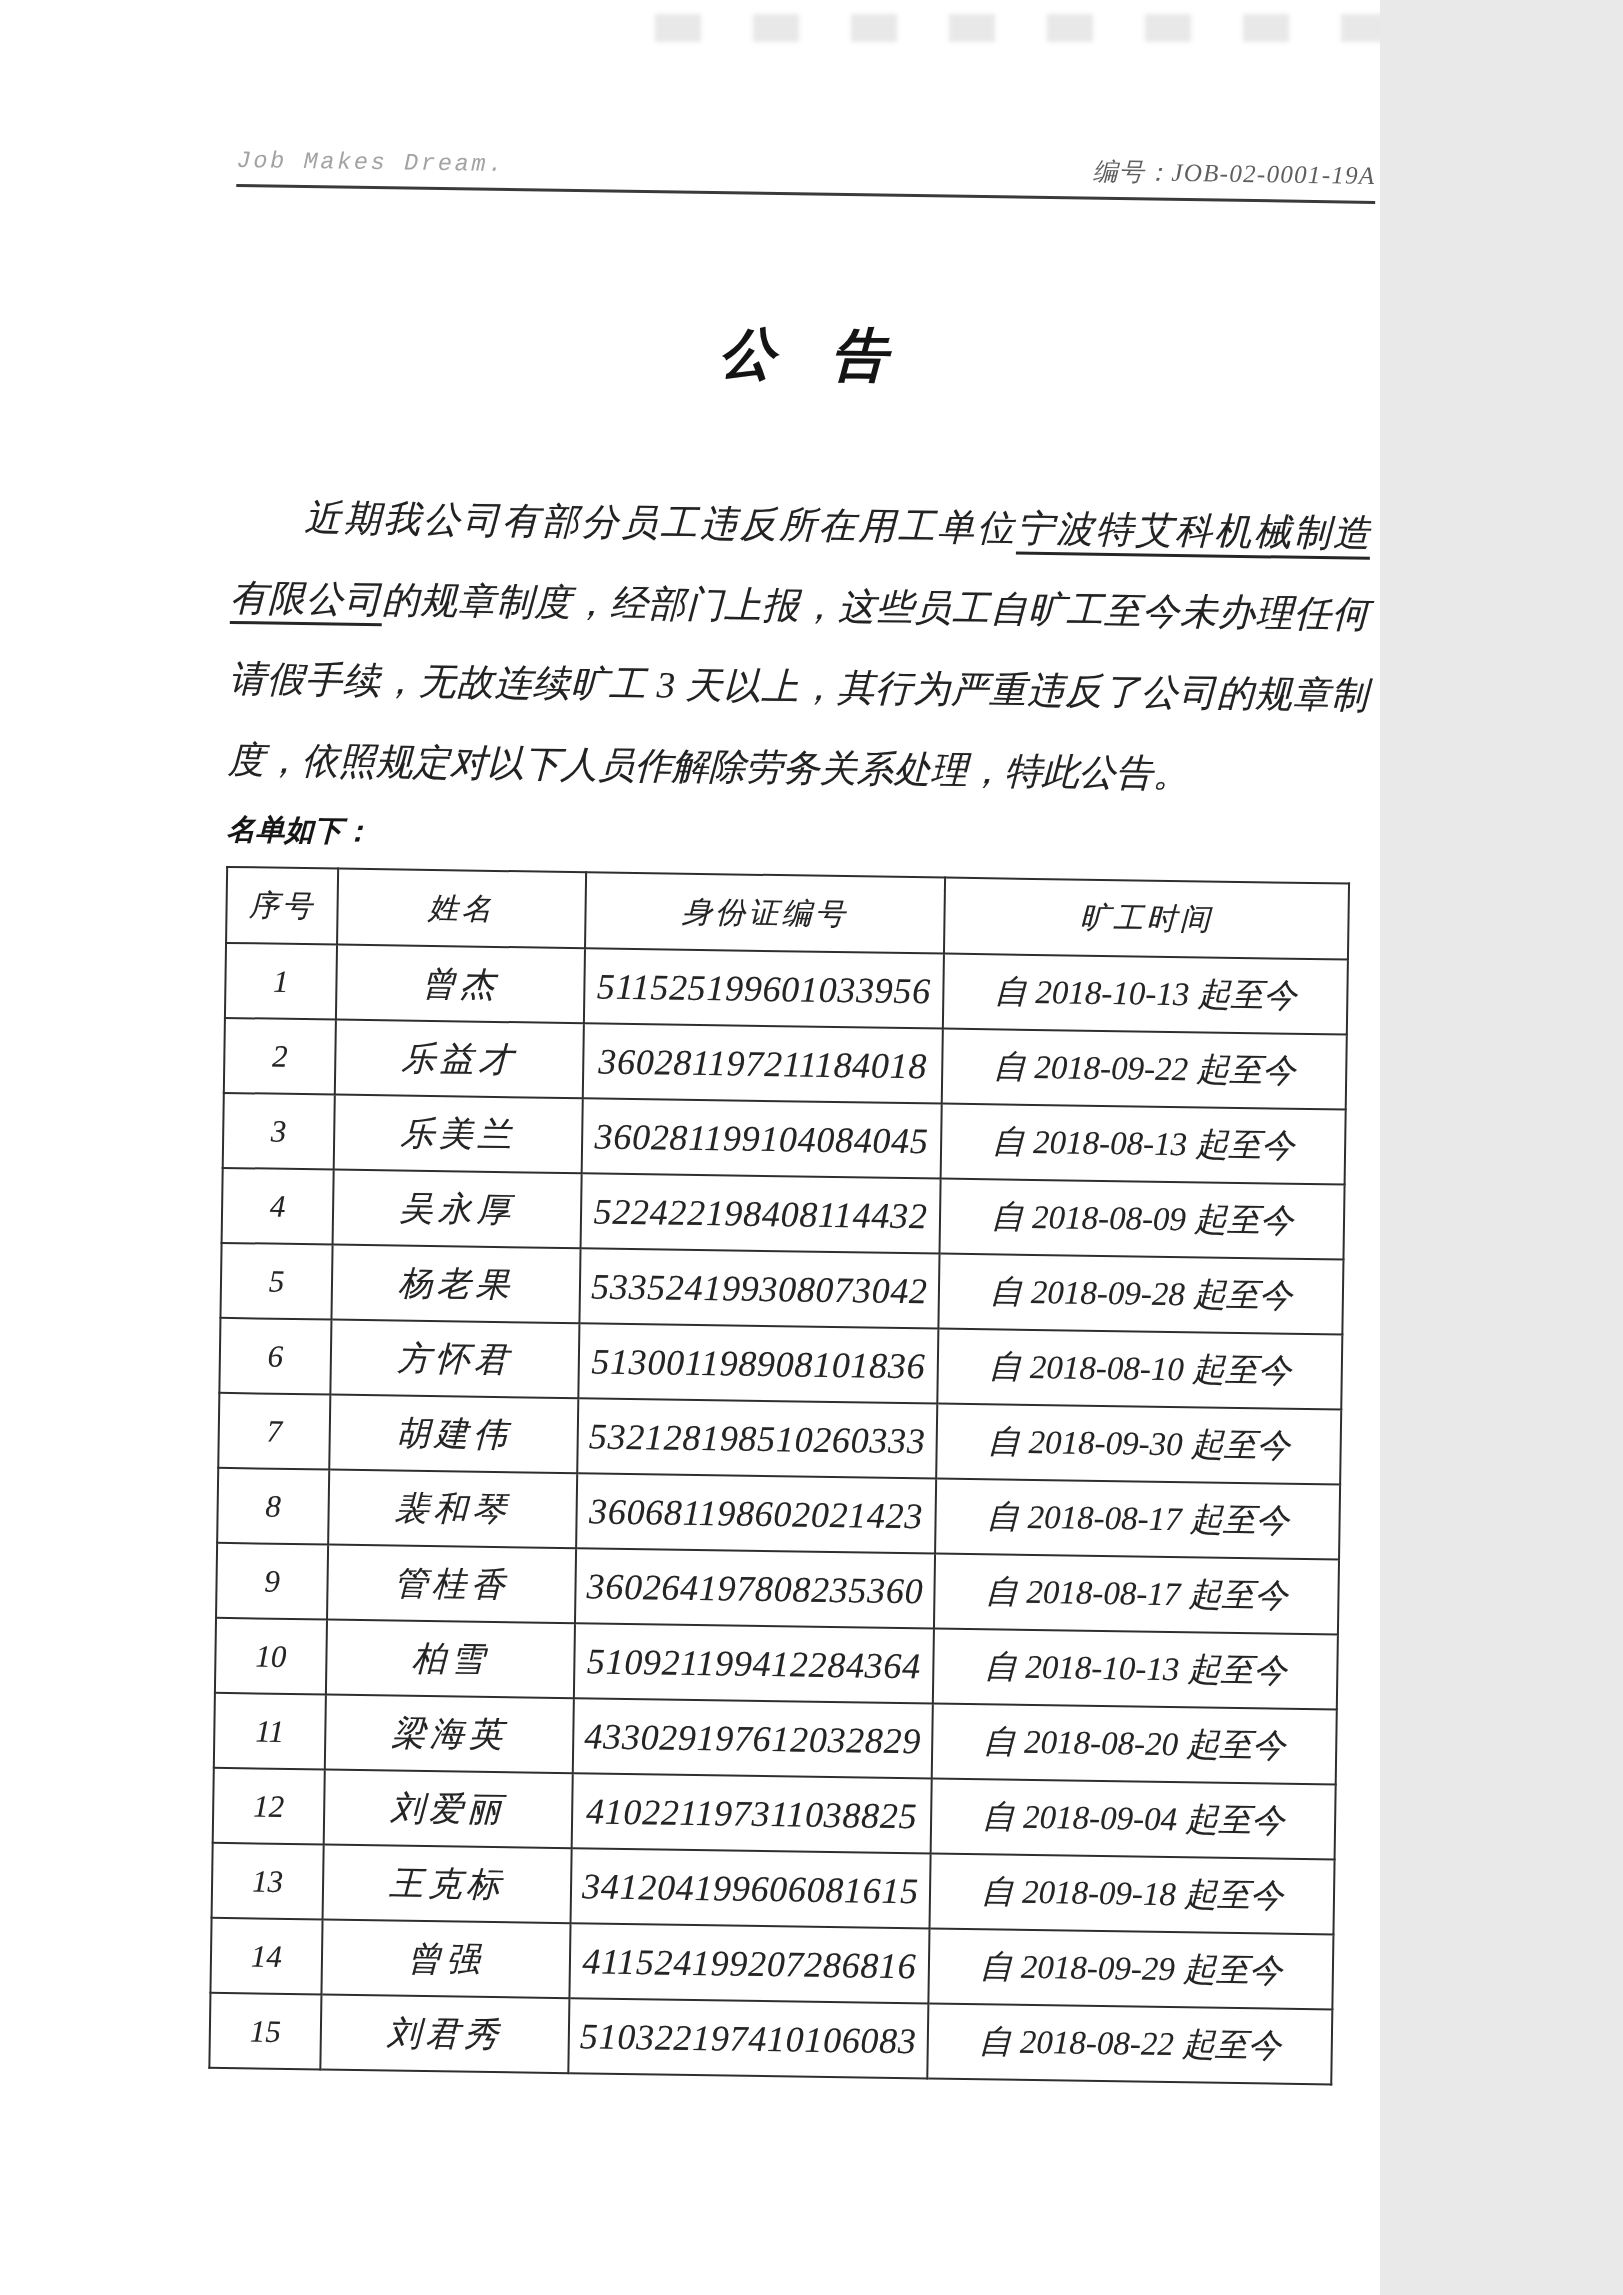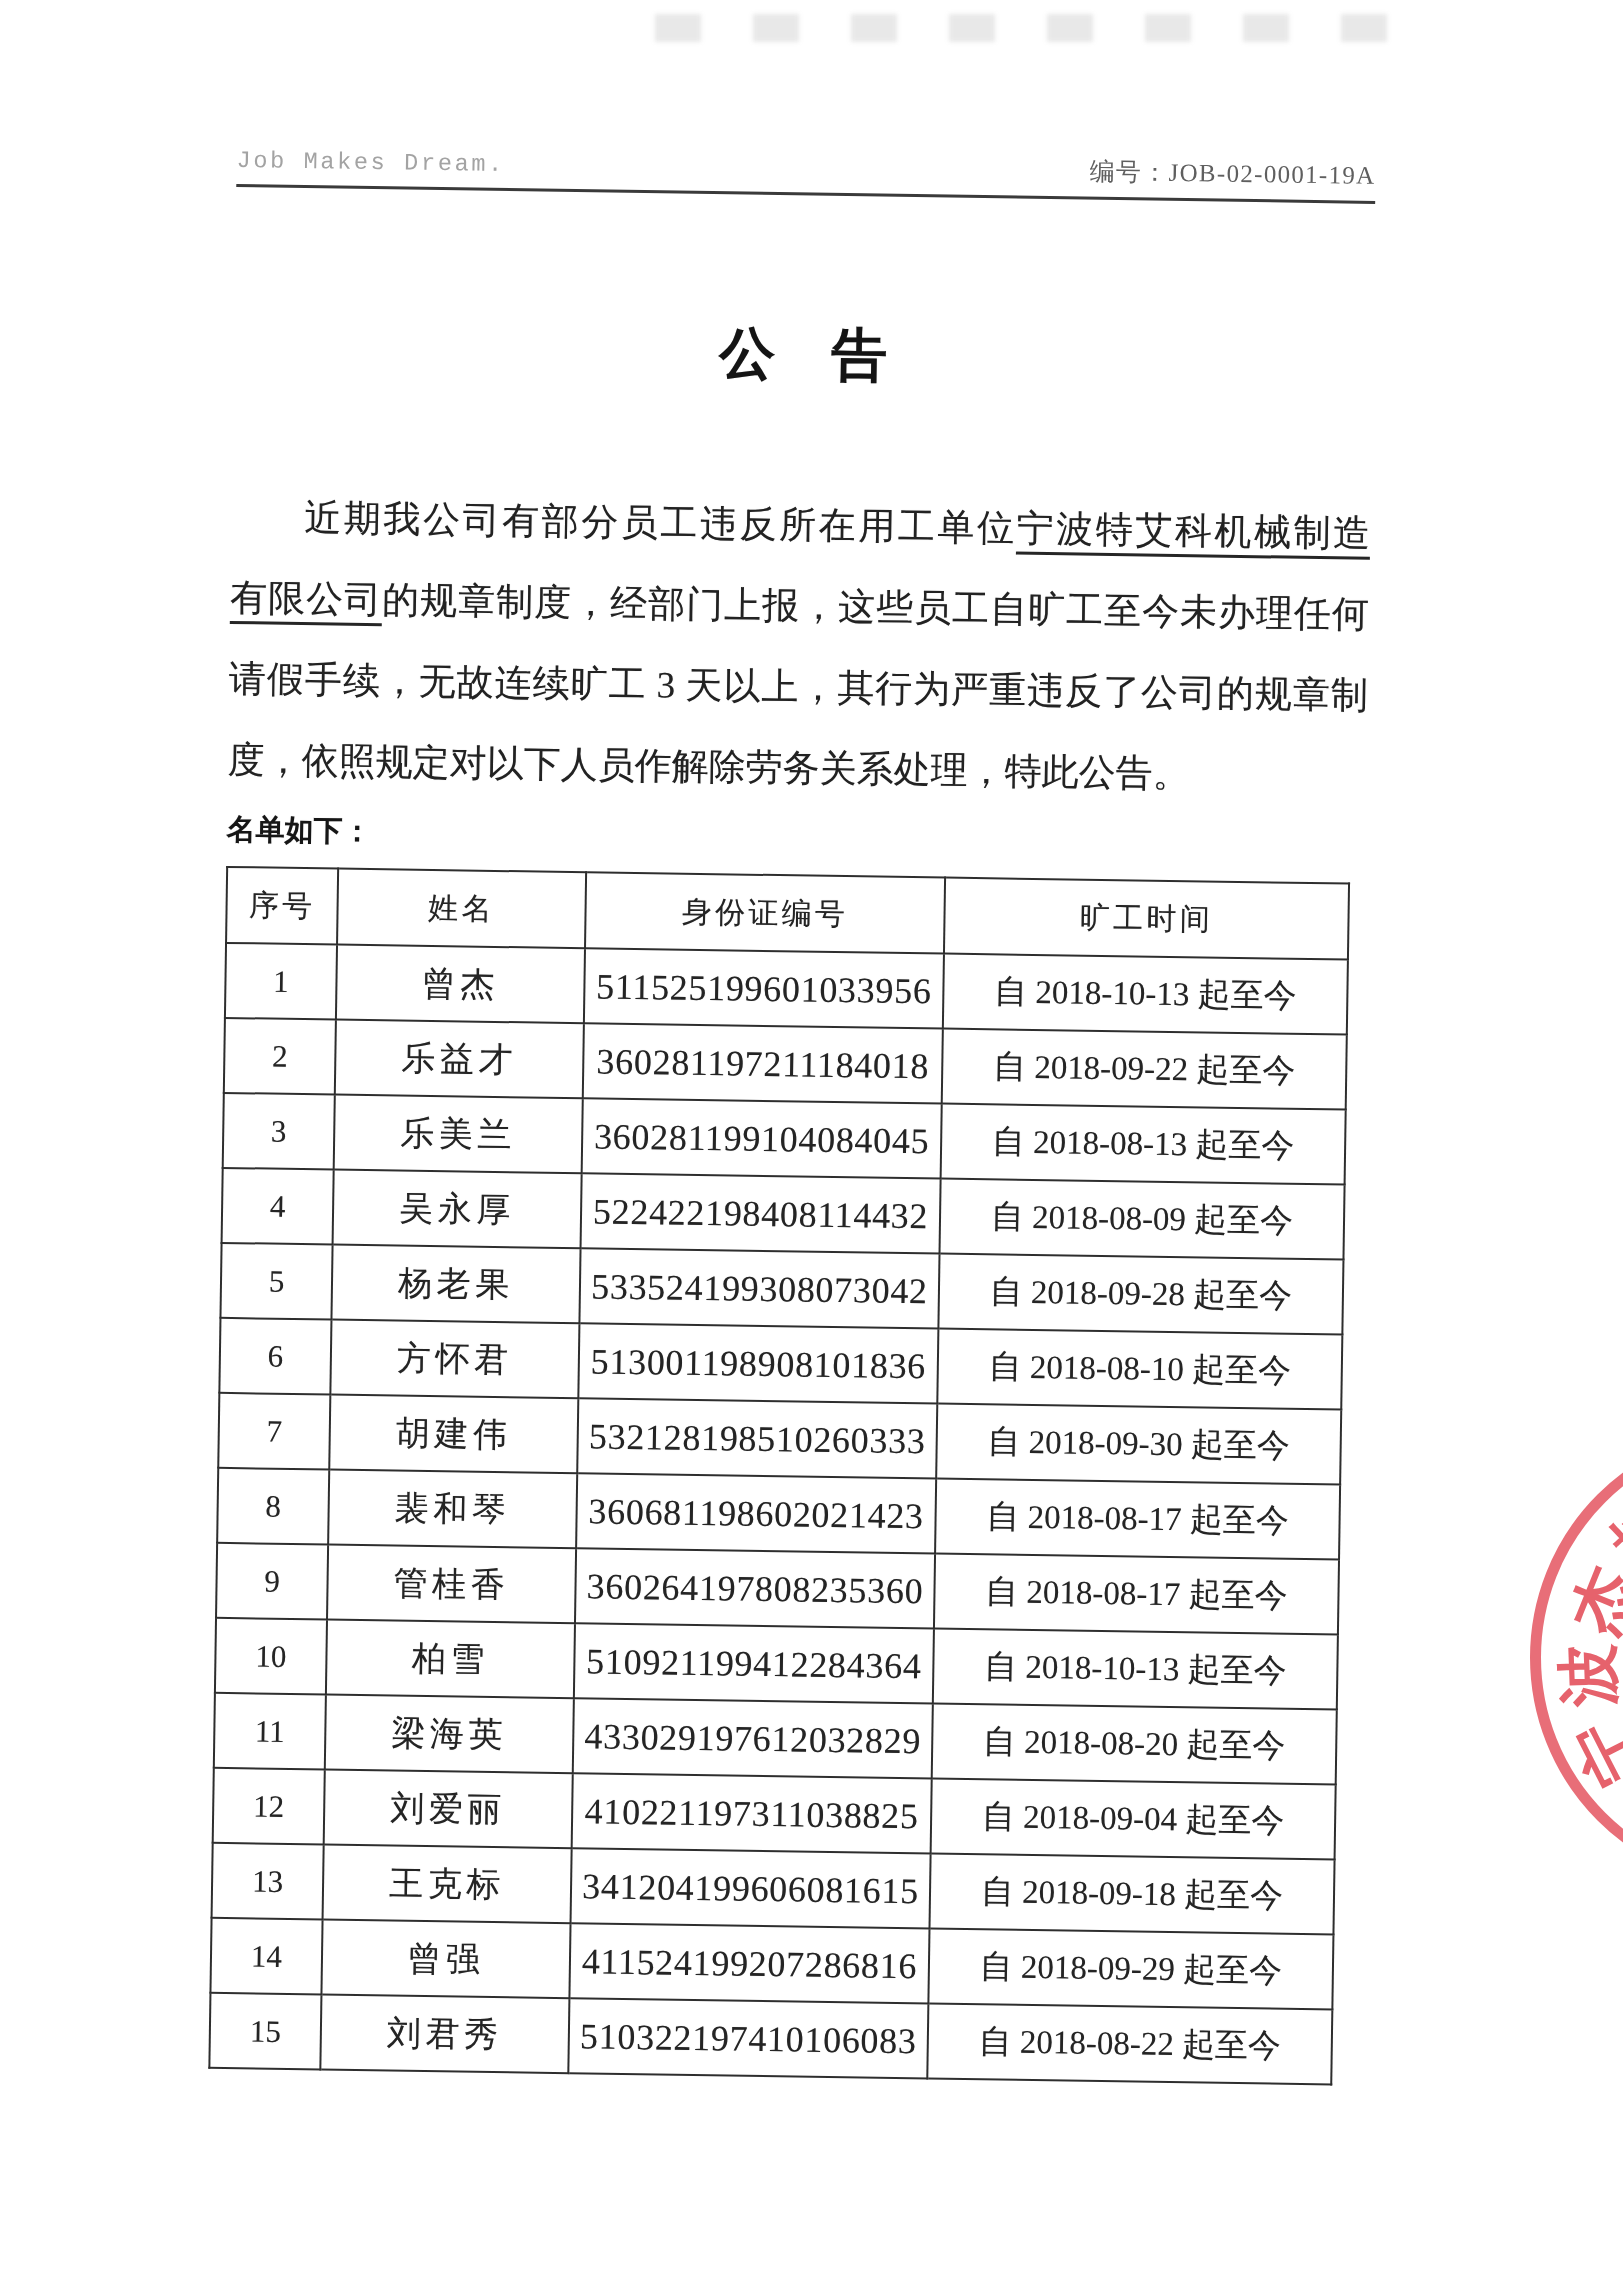--- a/index.html
+++ b/index.html
@@ -1,22 +1,23 @@
 <!DOCTYPE html>
 <html style="font-size:10.5px"><head>
 <meta charset="utf-8">
 <style>
   html,body{margin:0;padding:0;background:#e9e9e9;}
   .page{
     position:relative;
-    width:1623px;height:2295px;
+    width:1380px;height:2295px;
     background:#ffffff;
     overflow:hidden;
     font-family:"Liberation Serif","DejaVu Serif",serif;
     color:#1f1f1f;
+    font-style:italic;
   }
   .scan-noise{
     position:absolute;left:655px;top:14.4px;width:772px;height:27.5px;
     background:repeating-linear-gradient(90deg,
       rgba(140,140,140,.20) 0 46px, rgba(0,0,0,0) 46px 98px);
     filter:blur(2px);
   }
   
   .content{
     position:absolute;left:237px;top:137px;width:1139px;

